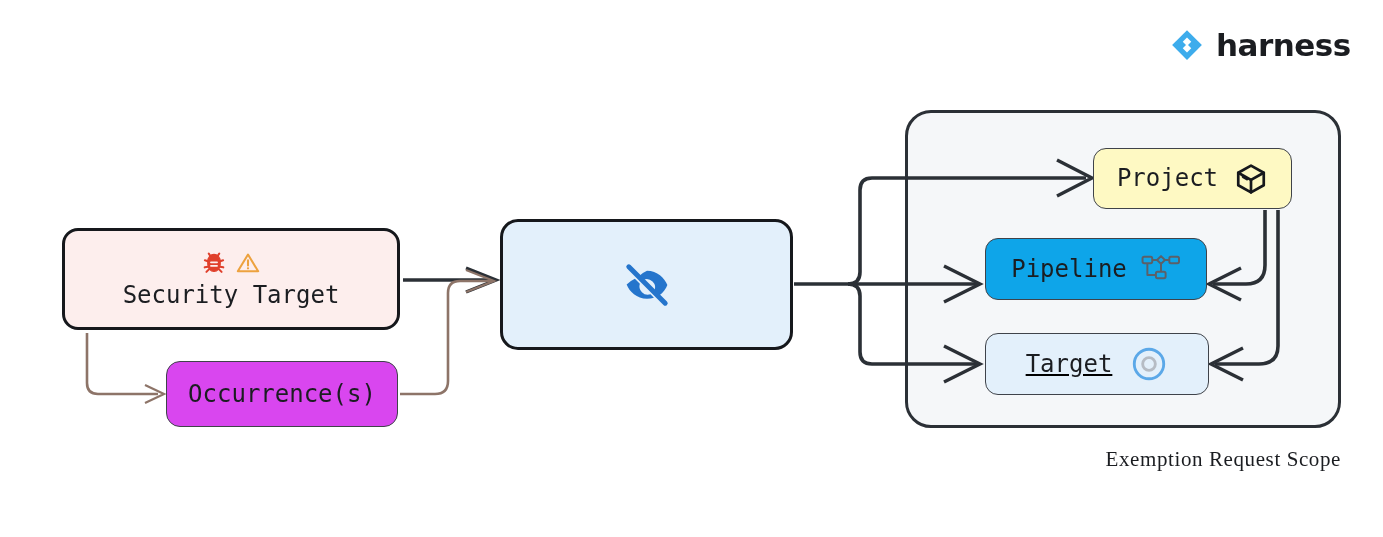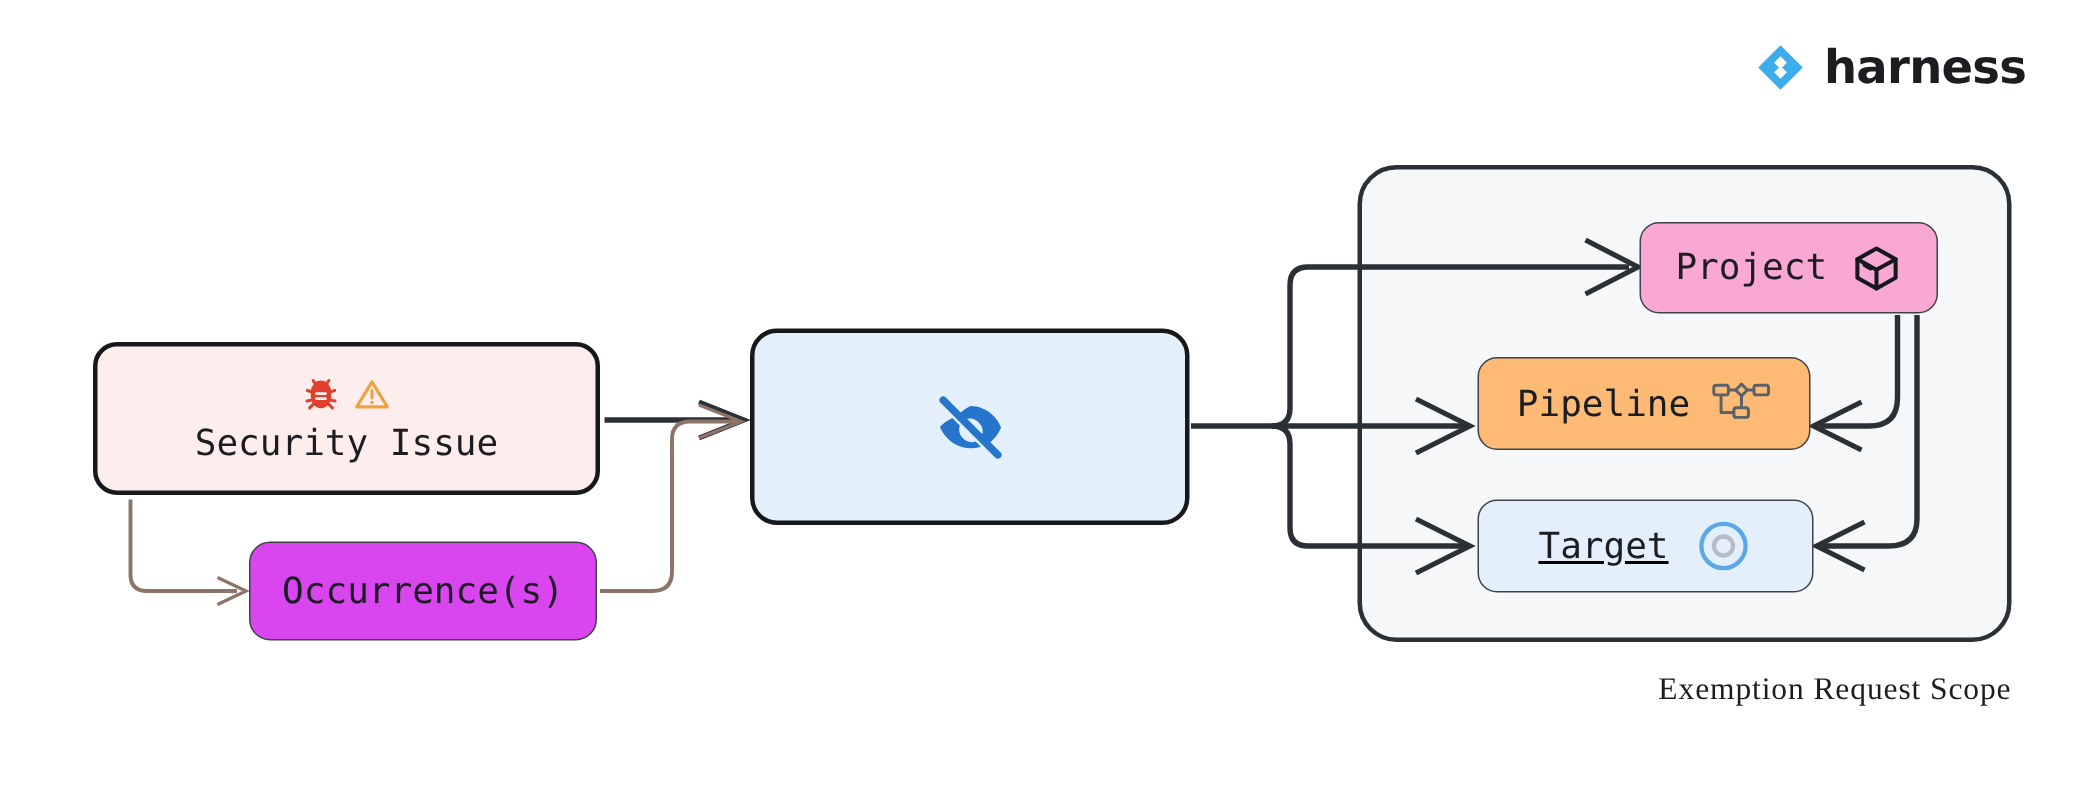--- a/index.html
+++ b/index.html
@@ -124,29 +124,29 @@
     border: 3.4px solid #16181c;
     border-radius: 18px;
     gap: 18px;
   }
   #node-request .node-label { text-align: left; }
 
   
   #node-project {
     left: 1093px; top: 148px;
     width: 199px; height: 61px;
-    background: #f9a8d4;
+    background: #fef9c3;
     border: 1.8px solid #3f434a;
     border-radius: 13px;
     gap: 16px;
   }
   #node-pipeline {
     left: 985px; top: 238px;
     width: 222px; height: 62px;
-    background: #fdba74;
+    background: #0ea5e9;
     border: 1.8px solid #3f434a;
     border-radius: 13px;
     gap: 14px;
     align-items: center;
   }
   #node-target {
     left: 985px; top: 333px;
     width: 224px; height: 62px;
     background: #e3f0fb;
     border: 1.8px solid #3f434a;
@@ -215,21 +215,21 @@
         <g stroke="#fdeeed" stroke-width="1.7" stroke-linecap="round">
           <path d="M9.2 11.4 H14.8 M9.2 14.6 H14.8"></path>
         </g>
       </svg>
       <svg class="icon" width="26" height="26" viewBox="0 0 24 24">
         <path d="M12 4.2 L21.4 19.6 H2.6 Z" fill="none" stroke="#eda23f" stroke-width="1.9" stroke-linejoin="round"></path>
         <path d="M12 9.6 V14.2" stroke="#eda23f" stroke-width="1.9" stroke-linecap="round"></path>
         <circle cx="12" cy="16.9" r="1.05" fill="#eda23f"></circle>
       </svg>
     </div>
-    <div class="node-label">Security Issue</div>
+    <div class="node-label">Security Target</div>
   </div>
 
   <div class="node" id="node-occurrence">
     <div class="node-label">Occurrence(s)</div>
   </div>
 
   <div class="node" id="node-request">
     <svg class="icon" width="52" height="52" viewBox="0 0 24 24">
       <path d="M12 5.4 c4.7 0 8.2 3.4 9.4 6.6 -0.6 1.6 -1.9 3.5 -3.8 4.9 l-2.2 -2.2 a3.9 3.9 0 0 0 -5.1 -5.1 L8.4 7.9 A10.6 10.6 0 0 1 12 5.4 Z" fill="#2575cc"></path>
       <path d="M6.4 9.1 l2.3 2.3 a3.9 3.9 0 0 0 4.9 4.9 l1.6 1.6 a10.4 10.4 0 0 1 -3.2 0.5 c-4.7 0 -8.2 -3.4 -9.4 -6.6 A12.2 12.2 0 0 1 6.4 9.1 Z" fill="#2575cc"></path>

